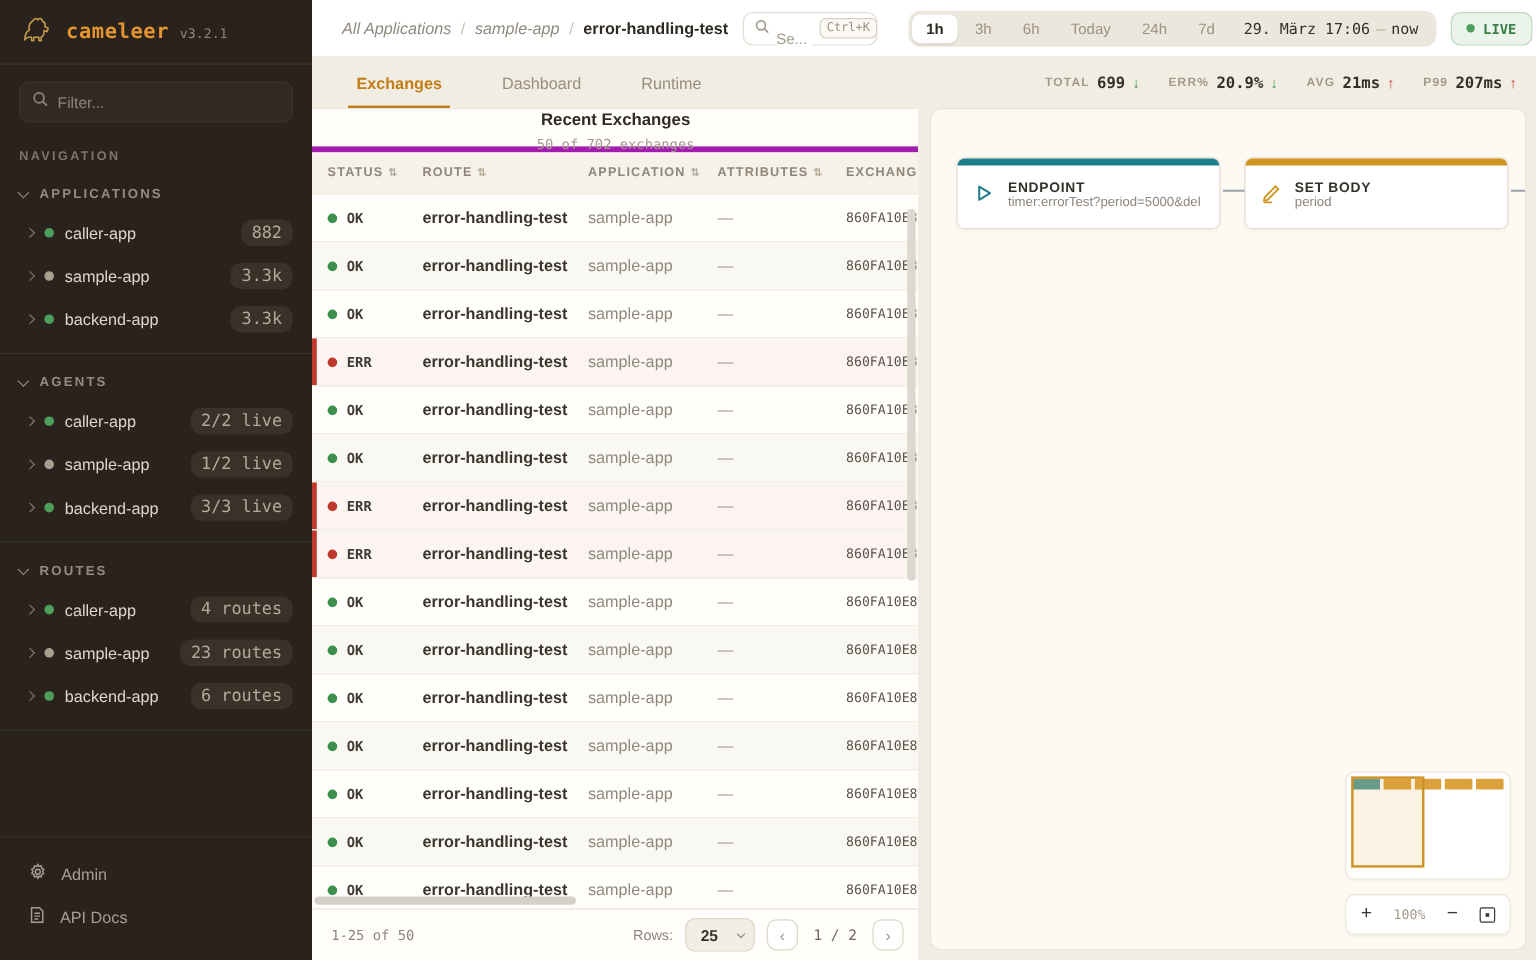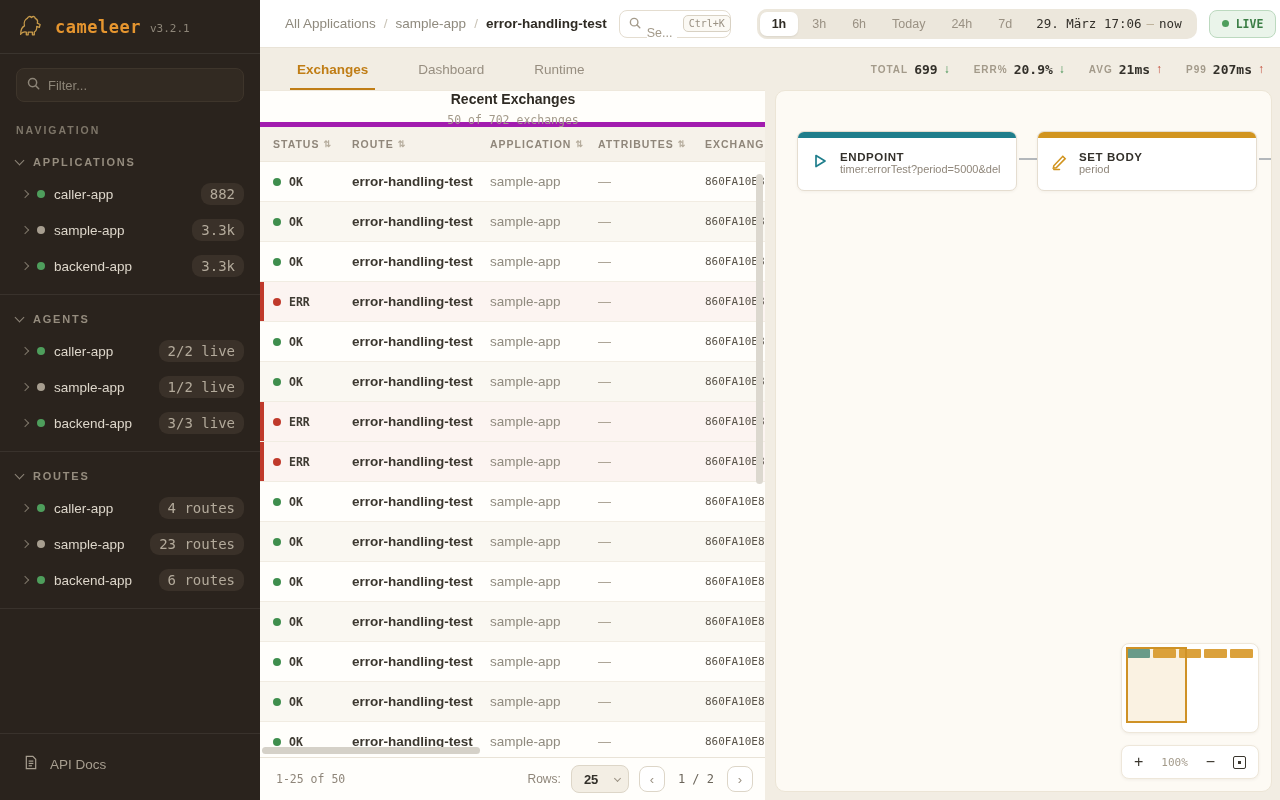--- a/index.html
+++ b/index.html
@@ -32,21 +32,21 @@
   .side-div { border-top:1px solid rgba(255,255,255,.07); margin:10px 0 0; }
   .side-spacer { flex:1; }
   .side-bottom { border-top:1px solid rgba(255,255,255,.07); padding:12px 0 18px; }
   .bottom-item { display:flex; align-items:center; gap:12px; padding:9px 16px 9px 24px; color:#a79e90; font-size:13.5px; cursor:pointer; }
 
   
   .main { flex:1; display:flex; flex-direction:column; min-width:0; }
 
   .topbar { height:48px; background:#fff; border-bottom:1px solid #e9e3d7; display:flex; align-items:center; padding:0 14px 0 25px; gap:12px; }
   .crumbs { display:flex; align-items:center; gap:8px; font-size:13.5px; white-space:nowrap; }
-  .crumb { color:#8f8a7e; cursor:pointer; }
+  .crumb { color:#8f8a7e; cursor:pointer;font-style:italic; }
   .crumb-sep { color:#c9c3b6; }
   .crumb-current { color:#2f2b24; font-weight:bold; }
   .search-box { display:flex; align-items:center; gap:6px; border:1px solid #e4ddd0; border-radius:8px; height:28px; padding:0 6px 0 9px; background:#fff; min-width:112px; }
   .search-box input { border:none; outline:none; width:30px; font-size:12.5px; color:#6b655a; font-family:"Liberation Sans", sans-serif;margin-top:19px; }
   .search-box input::placeholder { color:#a39a8a; }
   .kbd { font-family:"DejaVu Sans Mono", monospace; font-size:10px; color:#9a9183; border:1px solid #d8d1c3; border-radius:5px; padding:2px 5px; background:#fbf9f4; }
   .top-div { width:1px; height:24px; background:#e7e0d3; }
   .segmented { display:flex; align-items:center; background:#ece7dc; border-radius:10px; padding:3px; gap:2px; margin-left:2px;justify-content:flex-end; }
   .seg-btn { font-size:12.5px; color:#9a9183; padding:5px 12px; border-radius:7px; cursor:pointer; white-space:nowrap; }
   .seg-btn[data-active="true"] { background:#fff; color:#2f2b24; font-weight:bold; box-shadow:0 1px 2px rgba(0,0,0,.08); }
@@ -229,20 +229,29 @@
           <span class="badge mono">6 routes</span>
         </div>
       <div class="side-div"></div>
     </div>
 
     <div class="side-spacer"></div>
 
     <div class="side-bottom">
       <div class="bottom-item">
         <span>
+          <svg width="15" height="15" viewBox="0 0 16 16" fill="none" stroke="#a79e90" stroke-width="1.3">
+              <circle cx="8" cy="8" r="2.2"></circle>
+              <path d="M8 1.5 l1 1.8 2-.5 .5 2 1.8 1 -1 1.8 1 1.8 -1.8 1 -.5 2 -2-.5 -1 1.8 -1-1.8 -2 .5 -.5-2 -1.8-1 1-1.8 -1-1.8 1.8-1 .5-2 2 .5 z"></path>
+            </svg>
+        </span>
+        <span>Admin</span>
+      </div>
+      <div class="bottom-item">
+        <span>
           <svg width="14" height="15" viewBox="0 0 14 16" fill="none" stroke="#a79e90" stroke-width="1.3">
               <path d="M2 1.5 h7 l3 3 v10 h-10 z"></path>
               <line x1="4.5" y1="6.5" x2="9.5" y2="6.5"></line>
               <line x1="4.5" y1="9" x2="9.5" y2="9"></line>
               <line x1="4.5" y1="11.5" x2="8" y2="11.5"></line>
             </svg>
         </span>
         <span>API Docs</span>
       </div>
     </div>

